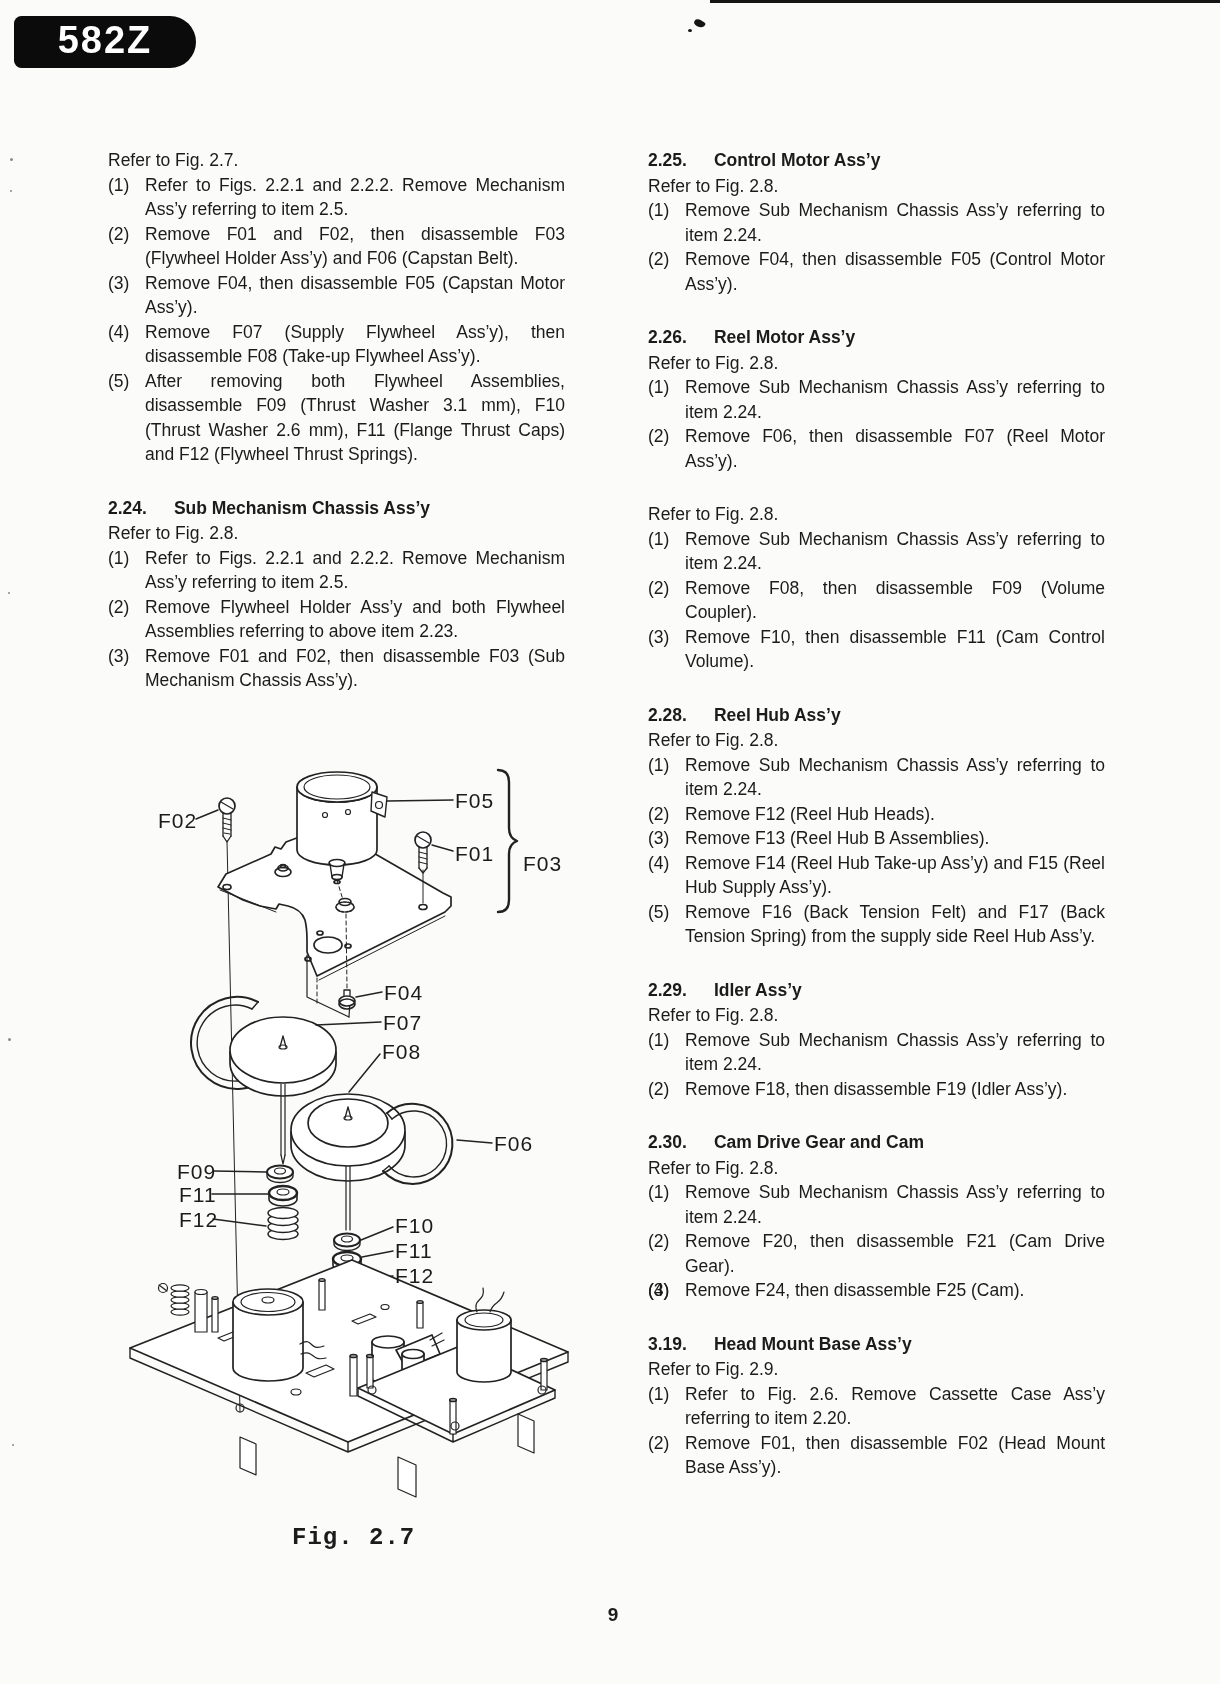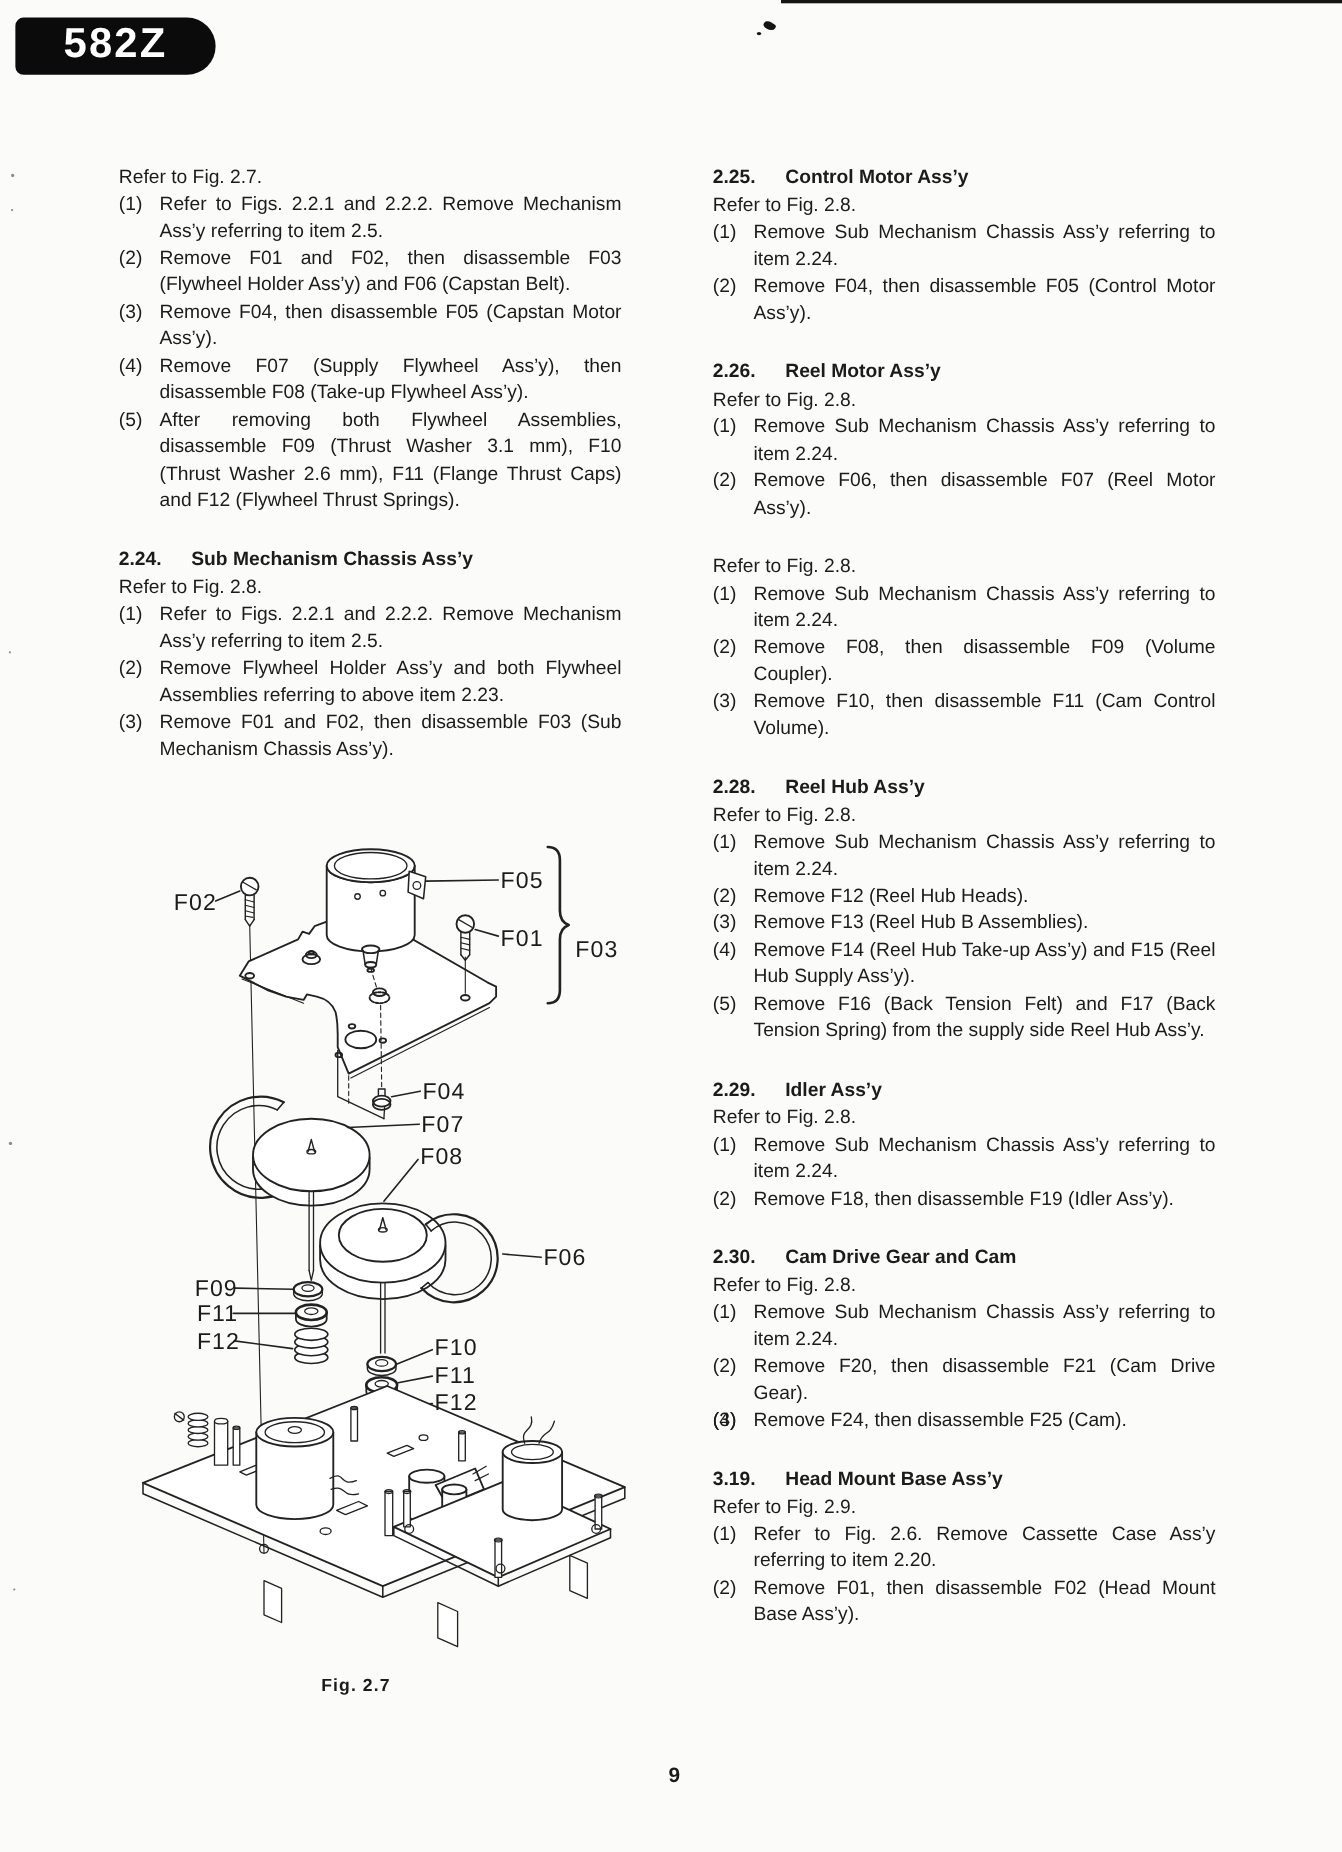--- a/index.html
+++ b/index.html
@@ -29,21 +29,21 @@
   .sec + .sec{margin-top:29px;}
   .sec-h{font-size:17.5px;line-height:24.5px;font-weight:bold;margin:0 0 1px 0;}
   .sec-num{display:inline-block;min-width:61px;}
   .refer{margin:0;font-size:17.5px;line-height:24.5px;}
   .item{position:relative;padding-left:37px;font-size:17.5px;line-height:24.5px;text-align:justify;}
   .item .num{position:absolute;left:0;top:0;}
   
   #figure{position:absolute;left:0;top:0;width:968px;height:1684px;pointer-events:none;text-align:right;}
   #diagram{position:absolute;left:100px;top:700px;}
   .fig-label{position:absolute;font-size:21px;letter-spacing:1px;white-space:nowrap;}
-  .fig-caption{position:absolute;left:292px;top:1524px;font-size:16px;font-weight:bold;letter-spacing:1px;}
+  .fig-caption{position:absolute;left:292px;top:1524px;font-size:24px;font-weight:bold;letter-spacing:1px;font-family:Liberation Mono, monospace;}
   .page-num{position:absolute;left:598px;top:1604px;width:30px;text-align:center;font-size:19px;font-weight:bold;}
 </style>
 </head>
 <body>
 
 <div class="badge">582Z</div>
 
 <div class="artifact top-line"></div>
 <div class="artifact smudge"></div>
 <div class="artifact smudge2"></div>

